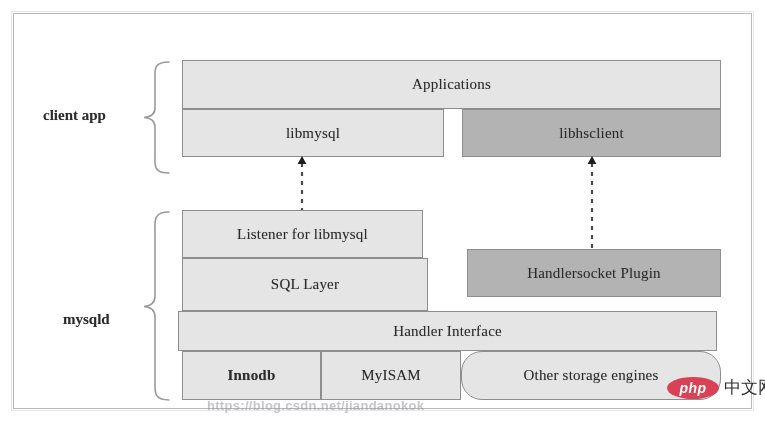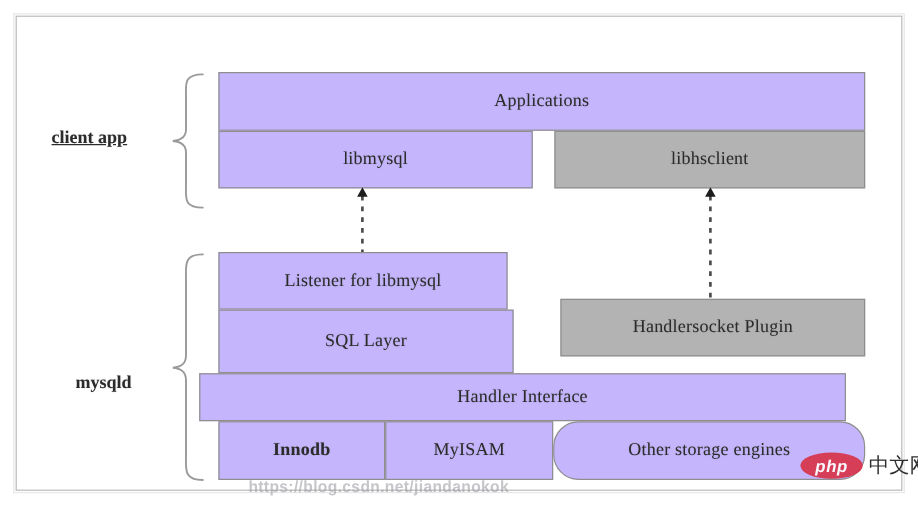--- a/index.html
+++ b/index.html
@@ -48,21 +48,21 @@
     border: 1px solid #8e8e8e;
     display: flex;
     align-items: center;
     justify-content: center;
     color: #2b2b2b;
     font-size: 15px;
     letter-spacing: .2px;
     white-space: nowrap;
     text-shadow: 0 0 1px rgba(120,120,120,.45);
   }
-  .box.light { background: #c4b5fd; }
+  .box.light { background: #e5e5e5; }
   .box.dark  { background: #b3b3b3; }
 
   
   .group-label {
     position: absolute;
     font-size: 15px;
     color: #2b2b2b;
     font-weight: 700;
     white-space: nowrap;
     text-shadow: 0 0 1px rgba(120,120,120,.4);
@@ -119,21 +119,21 @@
     white-space: nowrap;
   }
 </style>
 </head>
 <body>
 
 <div id="canvas">
 
   <div class="page-frame">
 
-    <div class="group-label" style="left:29px; top:93px;text-decoration:underline;">client app</div>
+    <div class="group-label" style="left:29px; top:93px;">client app</div>
 
     <div class="group-label" style="left:49px; top:297px;">mysqld</div>
 
     <div class="brace" style="left:117px; top:46px;">
       <svg width="40" height="115" viewBox="0 0 40 115">
         <path d="M38 2 C22 2, 24 10, 24 20 L24 48 C24 55, 19 57, 13 57.5
                  C19 58, 24 60, 24 67 L24 95 C24 105, 22 113, 38 113" fill="none" stroke="#9a9a9a" stroke-width="1.6" stroke-linecap="round"></path>
       </svg>
     </div>
 
@@ -165,21 +165,21 @@
         <polygon points="7,121 2.6,113 11.4,113" fill="#1d1d1d"></polygon>
       </svg>
     </div>
 
     <div class="box light" style="left:168px; top:196px; width:241px; height:48px;">Listener for libmysql</div>
 
     <div class="box light" style="left:168px; top:244px; width:246px; height:53px;">SQL Layer</div>
 
     <div class="box dark" style="left:453px; top:235px; width:254px; height:48px;">Handlersocket Plugin</div>
 
-    <div class="box light" style="left:152px; top:297px; width:539px; height:40px;">Handler Interface</div>
+    <div class="box light" style="left:164px; top:297px; width:539px; height:40px;">Handler Interface</div>
 
     <div class="box light" style="left:168px; top:337px; width:139px; height:49px;font-weight:bold;">Innodb</div>
 
     <div class="box light" style="left:307px; top:337px; width:140px; height:49px;text-align:right;">MyISAM</div>
 
     <div class="box light" style="left:447px; top:337px; width:260px; height:49px;border-radius:21px;">Other storage engines</div>
 
     <div class="wm-url" style="left:193px; top:384px;">https://blog.csdn.net/jiandanokok</div>
 
     <div class="wm-php" style="left:653px; top:362px;">

